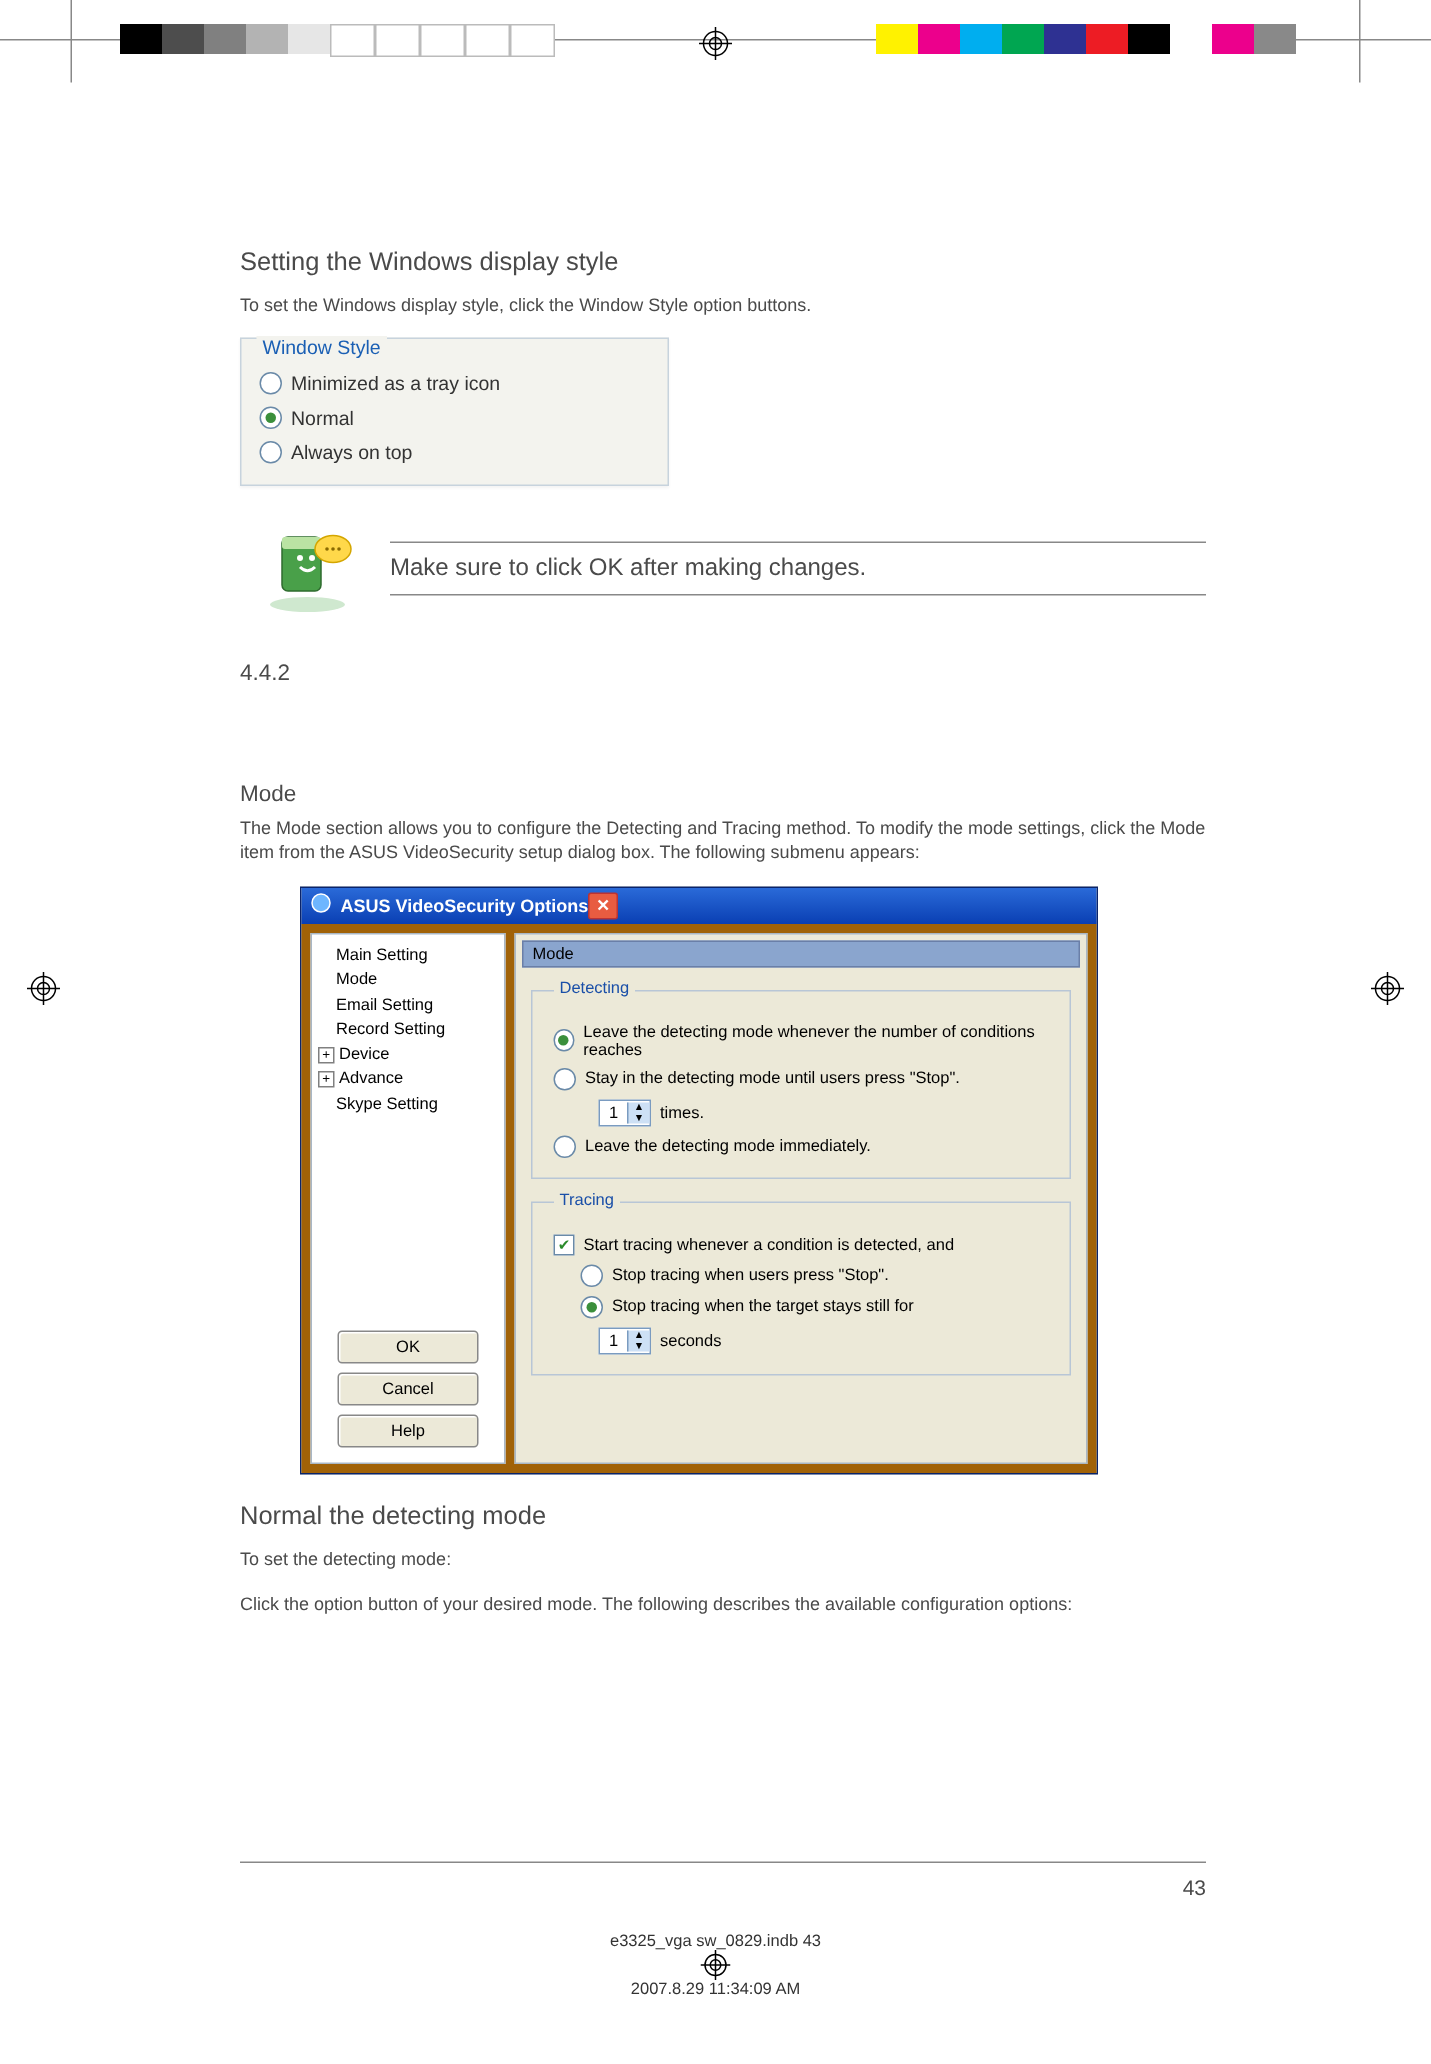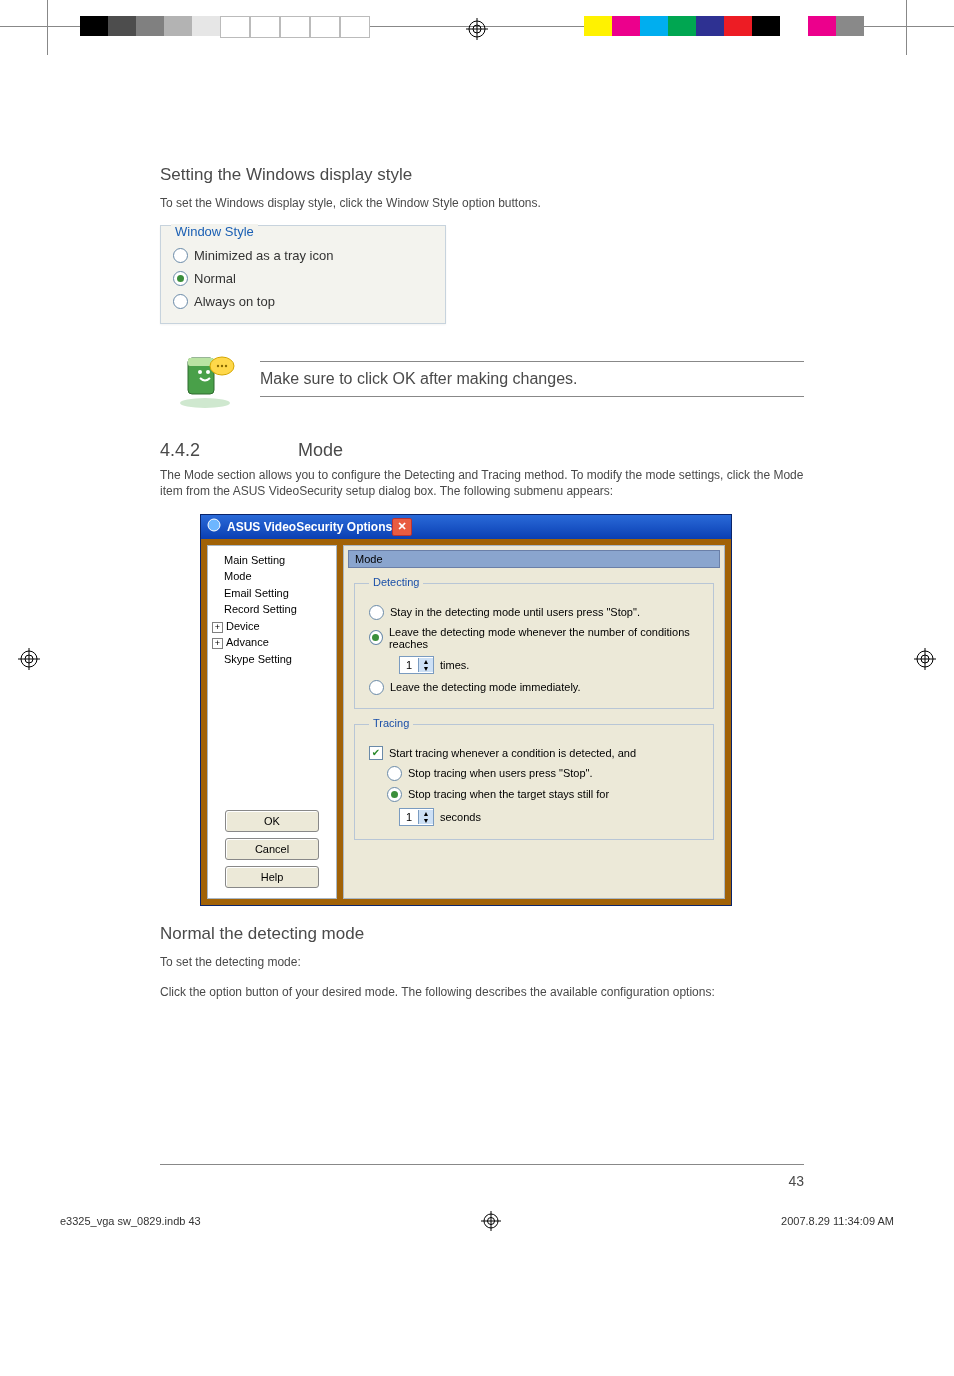--- a/index.html
+++ b/index.html
@@ -67,21 +67,21 @@
 
   
   .note {
     display:flex; align-items:center; gap:20px; margin: 24px 0 30px 10px;
   }
   .note .lines { flex:1; }
   .note .lines hr { border:none; border-top:1px solid #888; margin:4px 0;}
   .note .lines .txt { font-size:16px; padding:4px 0; color:#4a4a4a;}
   .note-icon svg { display:block; }
 
-  .sec-num-row { display:flex; gap:98px; font-size:18px; margin-bottom:6px; color:#4a4a4a;}
+  .sec-num-row { display:flex; gap:64px; font-size:15px; margin-bottom:6px; color:#4a4a4a;flex-direction:column;}
 
   
   .dialog {
     width: 530px; margin: 12px 0 18px 40px;
     border:1px solid #0a246a;
     font-size:11px;
     background:#ece9d8;
     font-family: Tahoma, Arial, sans-serif;
     color:#000;
   }
@@ -132,21 +132,21 @@
   }
   .spinner .v { width:18px; text-align:center; font-size:11px;}
   .spinner .arrs { width:14px; background:#cde0f5; display:flex; flex-direction:column; font-size:7px;
     line-height:7px; align-items:center; border-left:1px solid #7a9bc0;}
   .page-foot {
     border-top:1px solid #888; margin: 110px 150px 0 160px; padding-top:8px;
     text-align:right; font-size:14px; color:#4a4a4a;
   }
   .print-foot {
     display:flex; justify-content:space-between; align-items:center;
-    padding: 22px 60px 14px 60px; font-size:11px; color:#333;
+    padding: 22px 60px 14px 60px; font-size:11px; color:#333;flex-direction:column;
   }
 </style>
 </head>
 <body>
 
 <div class="crop-top">
   <div class="hline"></div>
   <div class="vline-l"></div>
   <div class="vline-r"></div>
   <div class="colorbar left" id="swL">
@@ -279,26 +279,26 @@
           <div class="winbtn">Cancel</div>
           <div class="winbtn">Help</div>
         </div>
       </div>
       <div class="content-pane">
         <div class="mode-head">Mode</div>
 
         <fieldset class="xp">
           <legend>Detecting</legend>
           <div class="r-row">
+            <span class="radio sel"></span>
+            <span>Leave the detecting mode whenever the number of conditions reaches</span>
+          </div>
+          <div class="r-row">
             <span class="radio"></span>
             <span>Stay in the detecting mode until users press "Stop".</span>
-          </div>
-          <div class="r-row">
-            <span class="radio sel"></span>
-            <span>Leave the detecting mode whenever the number of conditions reaches</span>
           </div>
           <div class="r-row indent2">
             <span class="spinner">
               <span class="v">1</span>
               <span class="arrs">
                   <span>▲</span>
                   <span>▼</span>
                 </span>
             </span>
             <span>times.</span>

